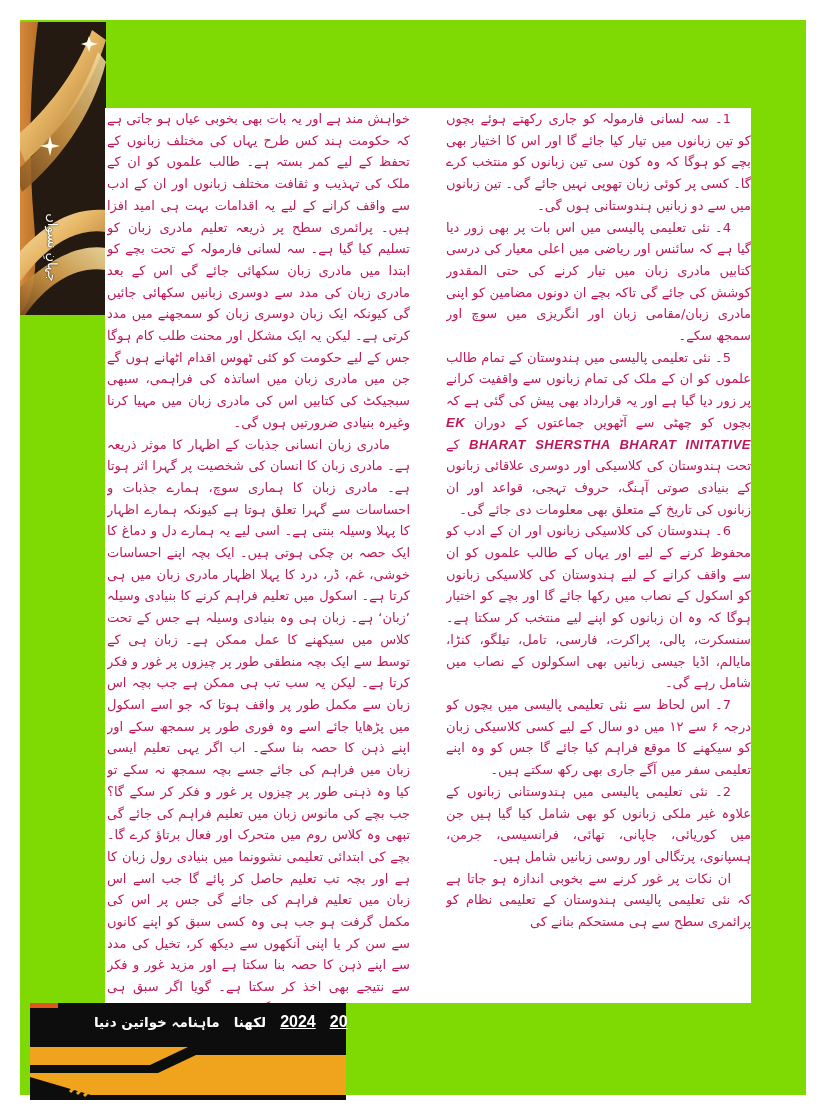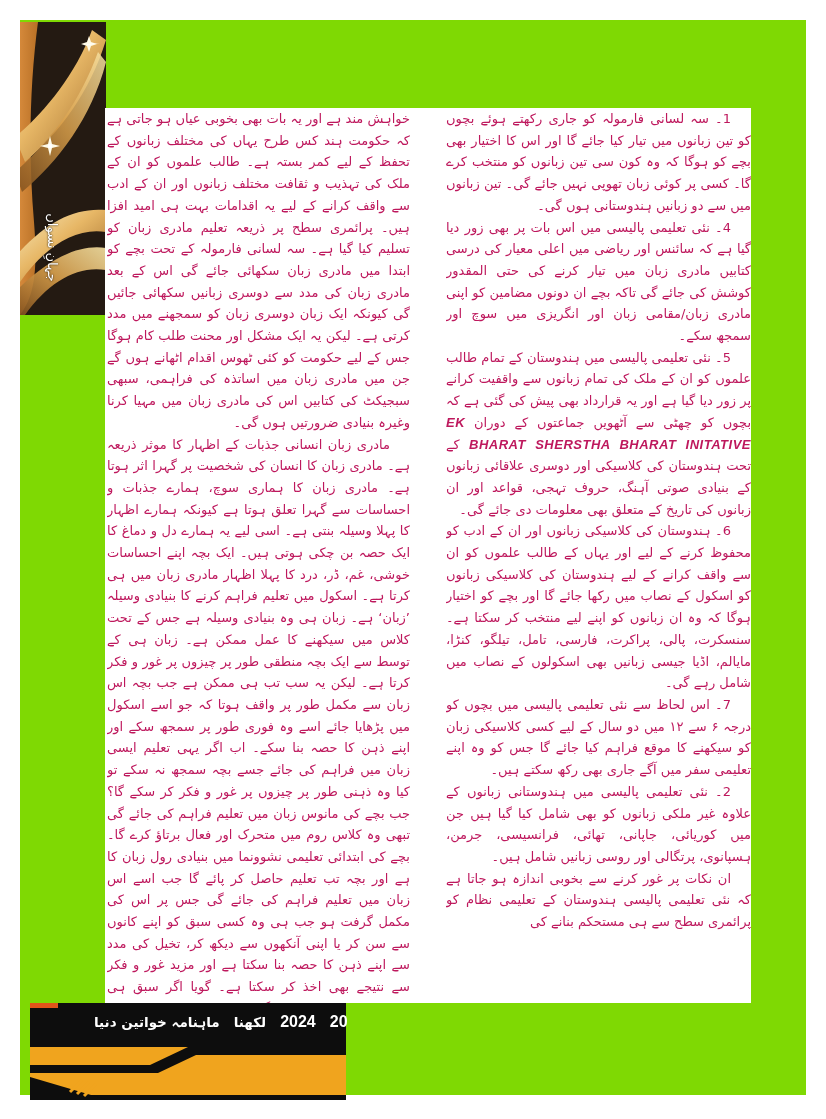--- a/index.html
+++ b/index.html
@@ -24,21 +24,21 @@
   .para.indent{text-indent:20px;}
   .latin{direction:ltr;unicode-bidi:embed;font-family:"Liberation Sans",sans-serif;
     font-style:italic;font-weight:bold;font-size:13px;letter-spacing:.5px;}
   
   .footer{position:absolute;left:20px;top:1003px;width:316px;height:97px;margin-left:10px;}
   .footer svg{position:absolute;left:0;top:0;width:100%;height:100%;display:block;}
   .footer-text{position:absolute;right:12px;top:6px;width:240px;height:26px;
     display:flex;flex-direction:row-reverse;align-items:center;justify-content:flex-start;
     gap:14px;color:#ffffff;direction:rtl;}
   .footer-text .urdu{font-size:13.5px;font-weight:bold;white-space:nowrap;}
-  .footer-text .num{font-family:"Liberation Sans",sans-serif;font-weight:bold;font-size:16px;direction:ltr;}
+  .footer-text .num{font-family:"Liberation Sans",sans-serif;font-weight:bold;font-size:16px;direction:ltr;text-decoration:underline;}
 </style>
 </head>
 <body>
 
 <div class="page">
 
   <div class="green-sheet"></div>
 
   <div class="deco">
     <svg viewBox="0 0 86 293" preserveAspectRatio="none">

